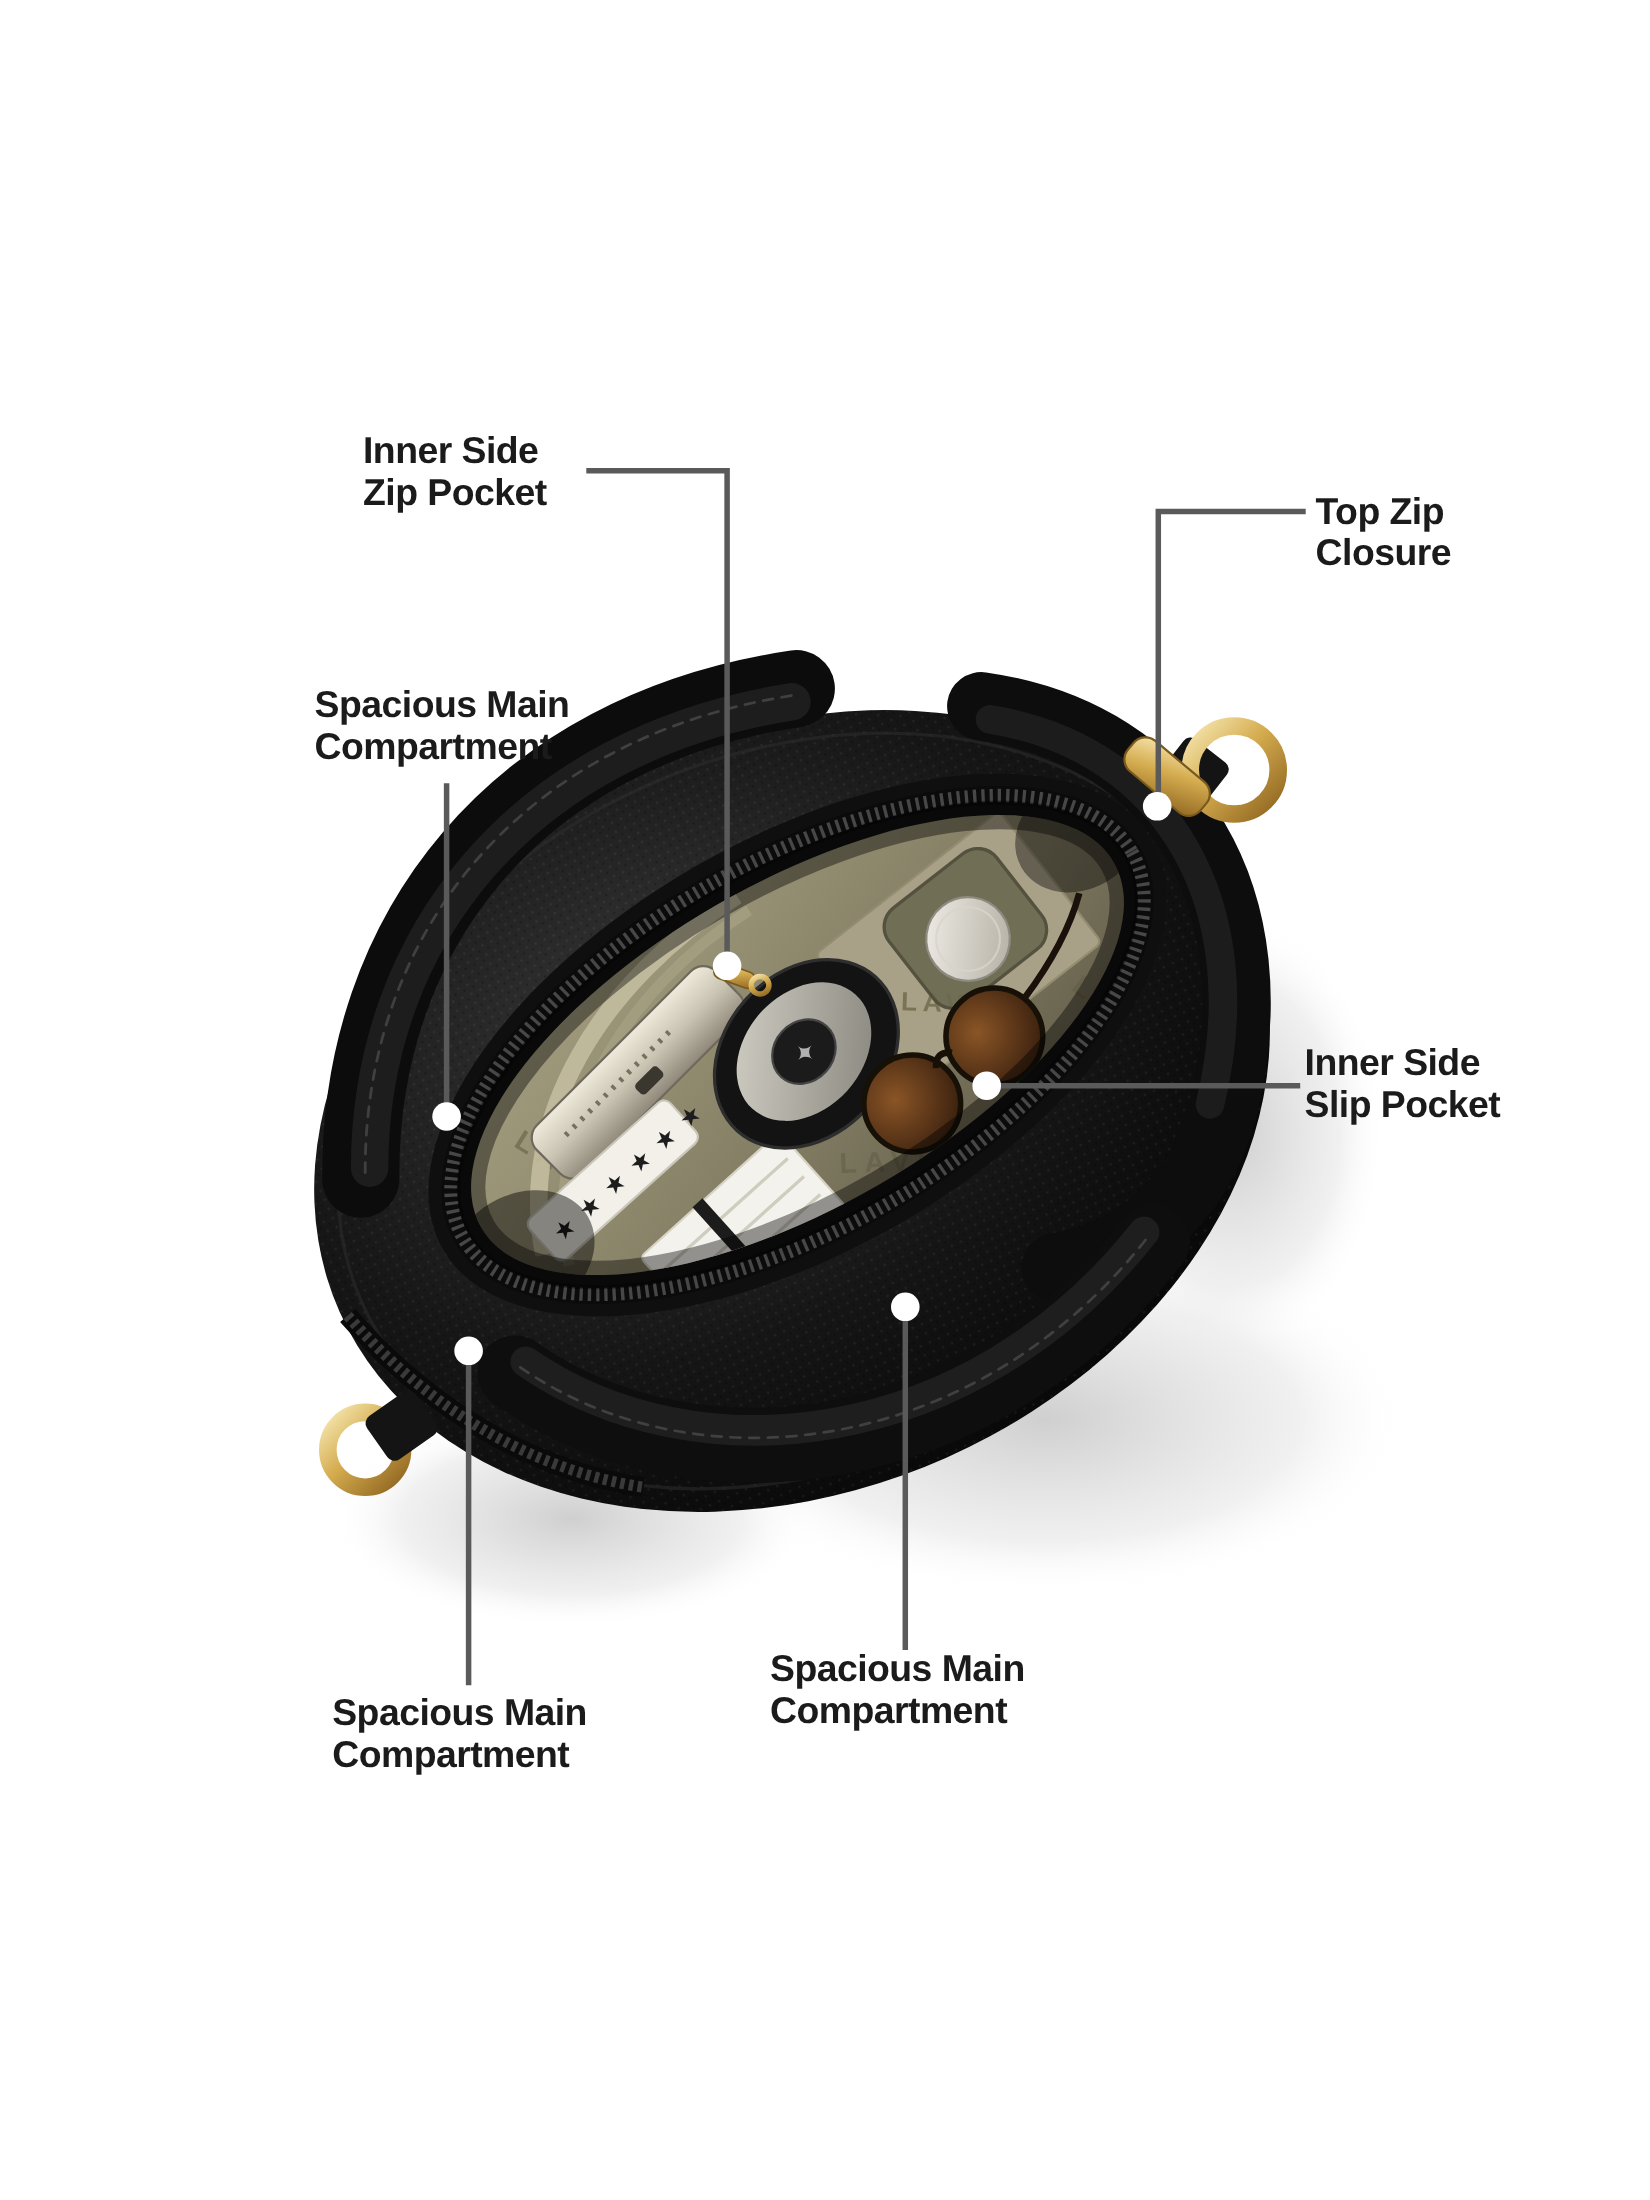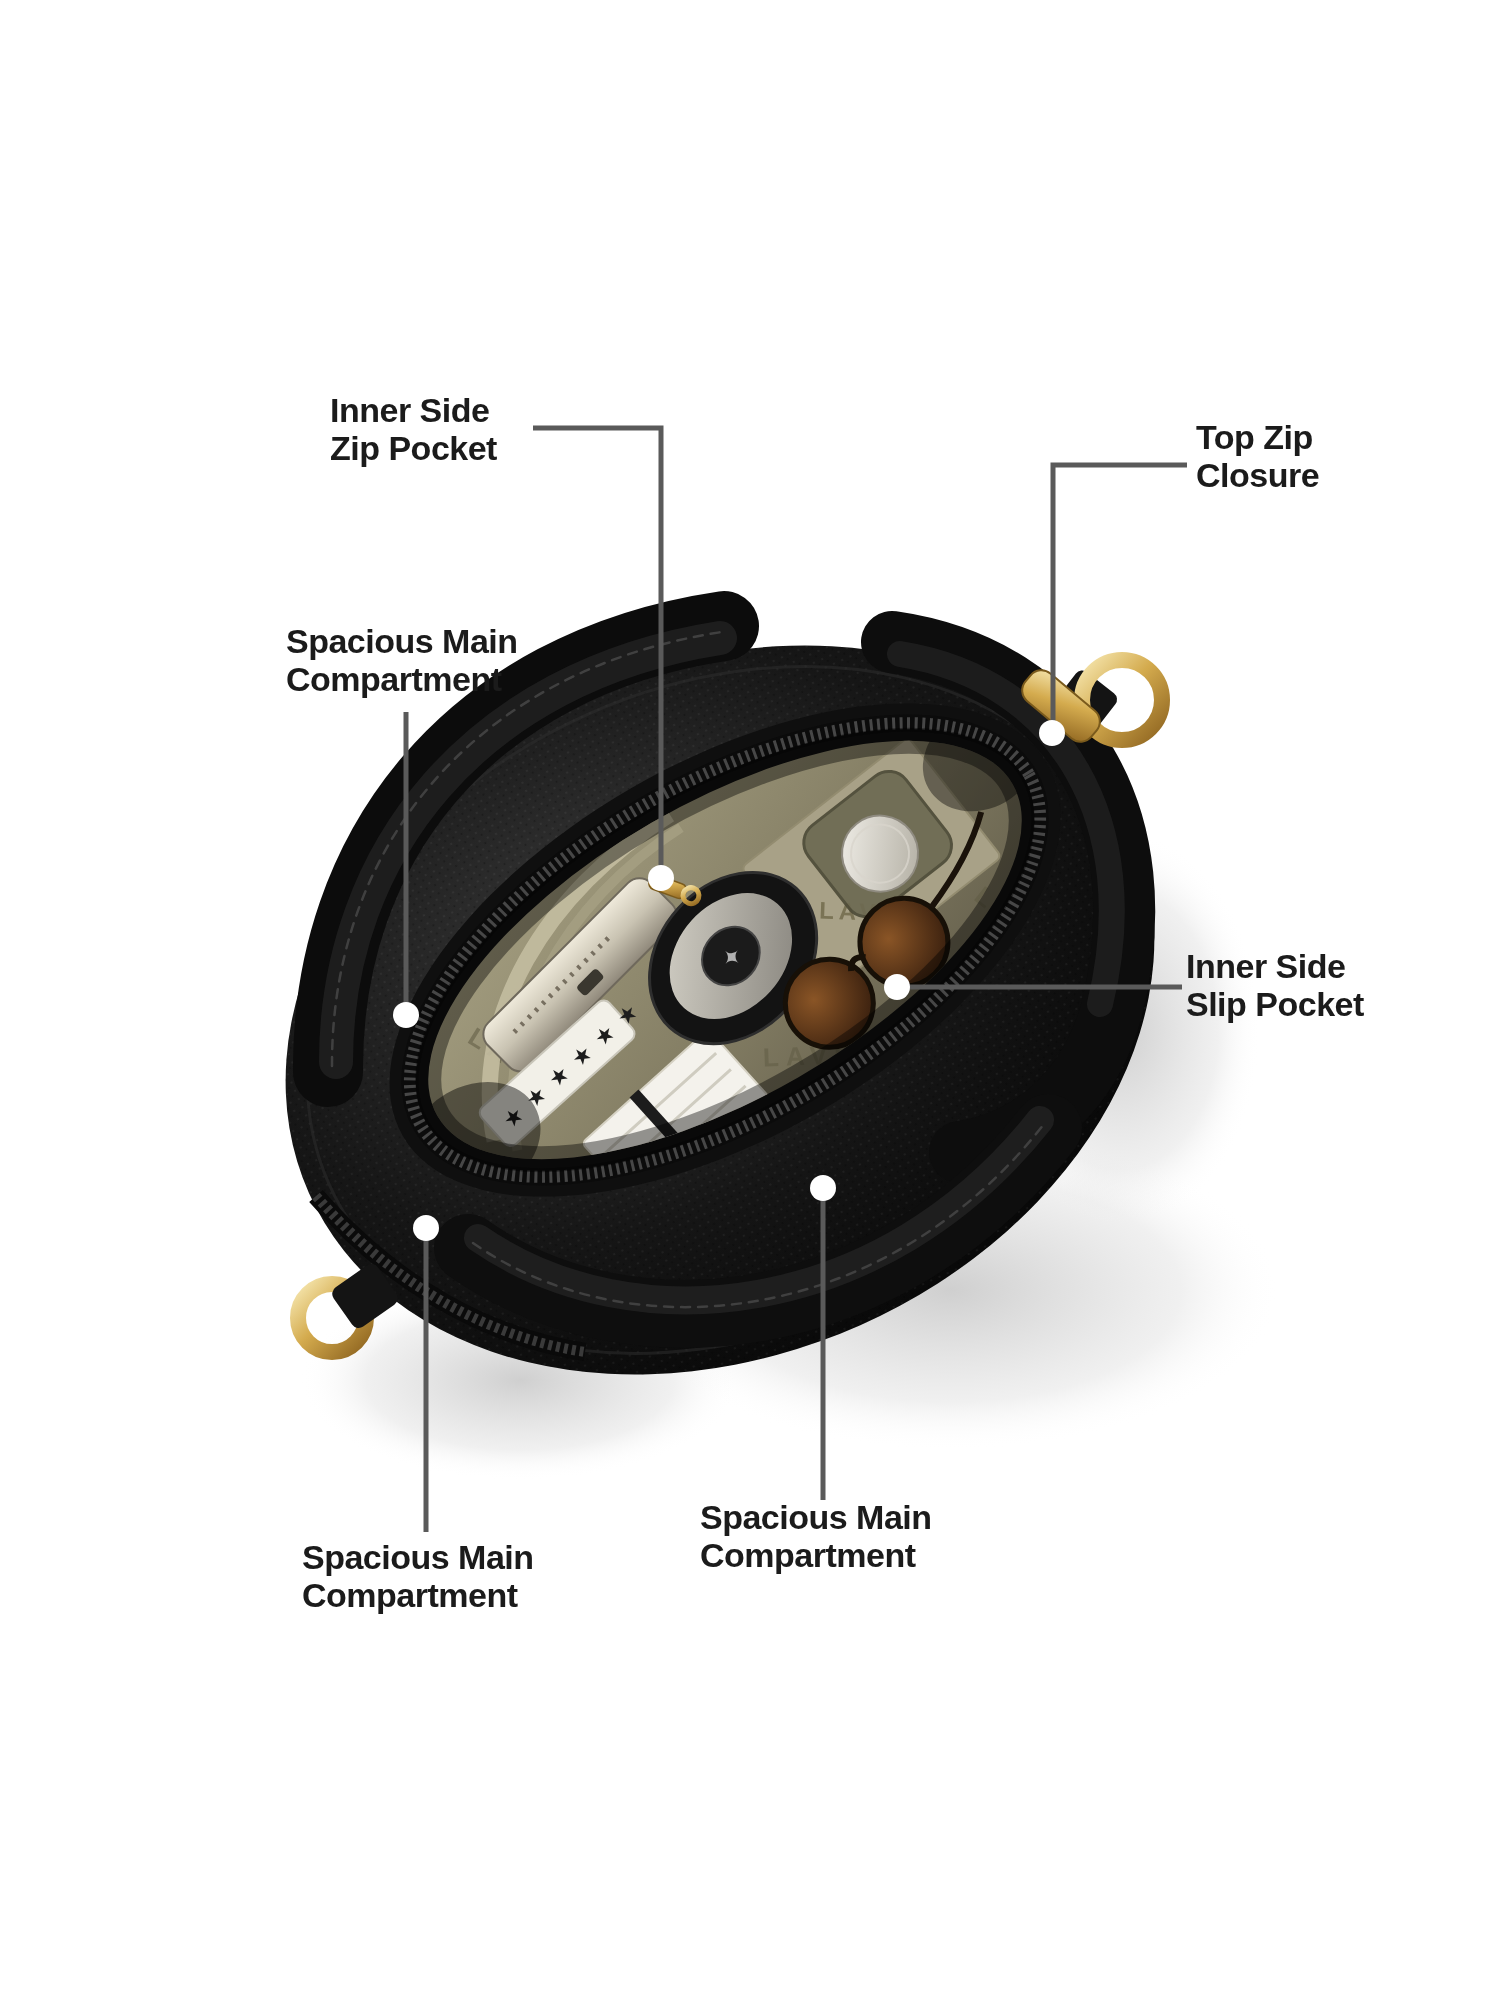--- a/index.html
+++ b/index.html
@@ -17,21 +17,21 @@
     font-size:34px;
     line-height:38px;
     letter-spacing:-0.5px;
     color:#1b1b1b;
     white-space:pre-line;
   }
   .center{text-align:left;}
   .leftalign{text-align:left;}
   
   .lbl-inner-zip       {left:330px; top:391px;  width:240px;}
-  .lbl-top-zip         {left:1196px;top:418px;  width:230px;}
+  .lbl-top-zip         {left:1196px;top:446px;  width:230px;}
   .lbl-main-left       {left:286px; top:622px;  width:244px;}
   .lbl-slip-pocket     {left:1186px;top:947px;  width:210px;}
   .lbl-main-bottomleft {left:302px; top:1538px; width:244px;}
   .lbl-main-bottomctr  {left:700px; top:1498px; width:244px;}
 </style>
 </head>
 <body>
 
 <div class="canvas">
 

